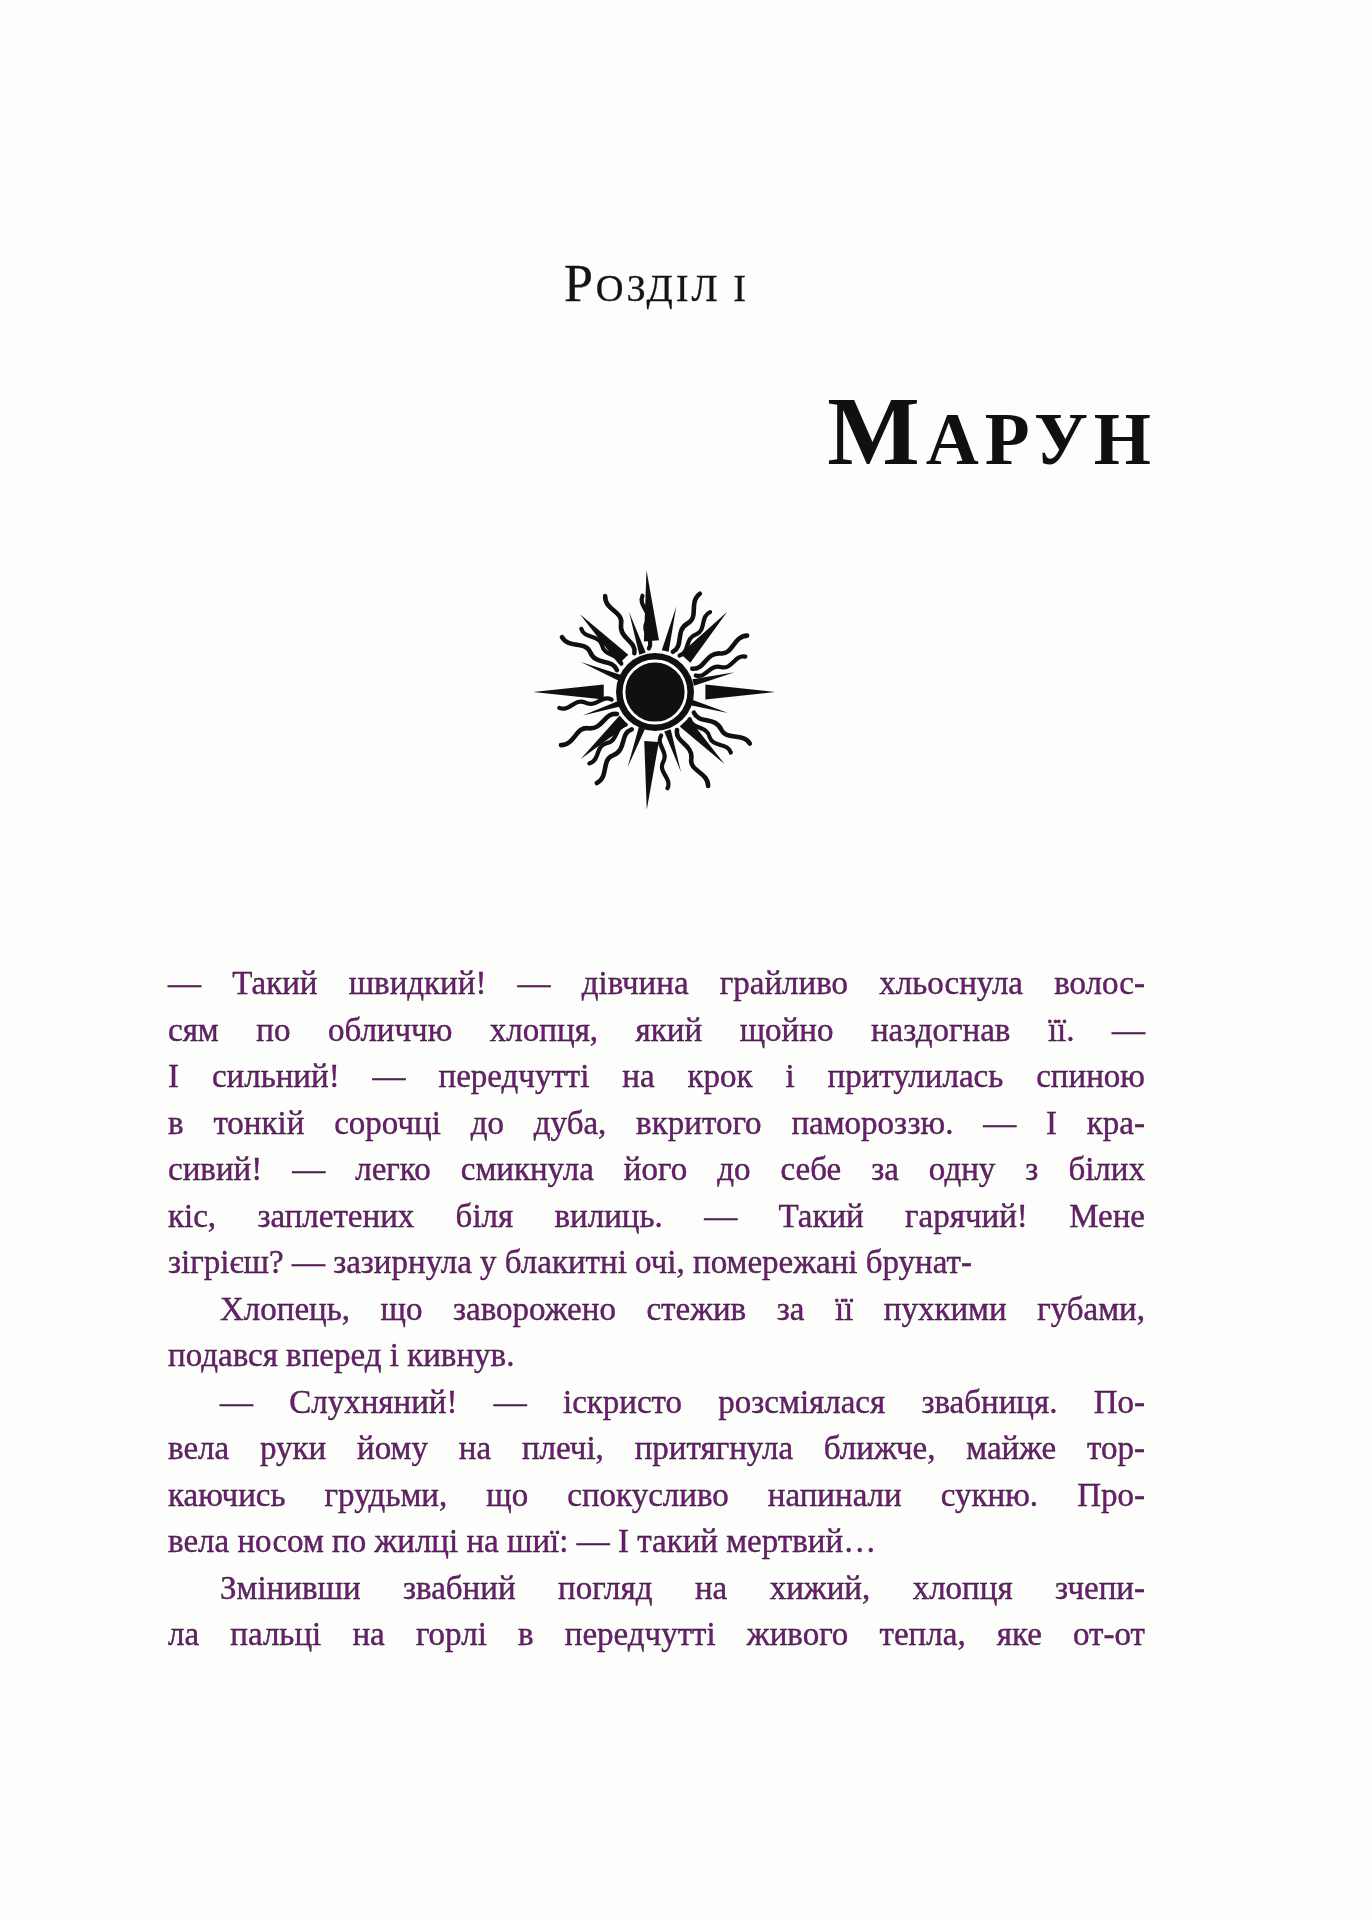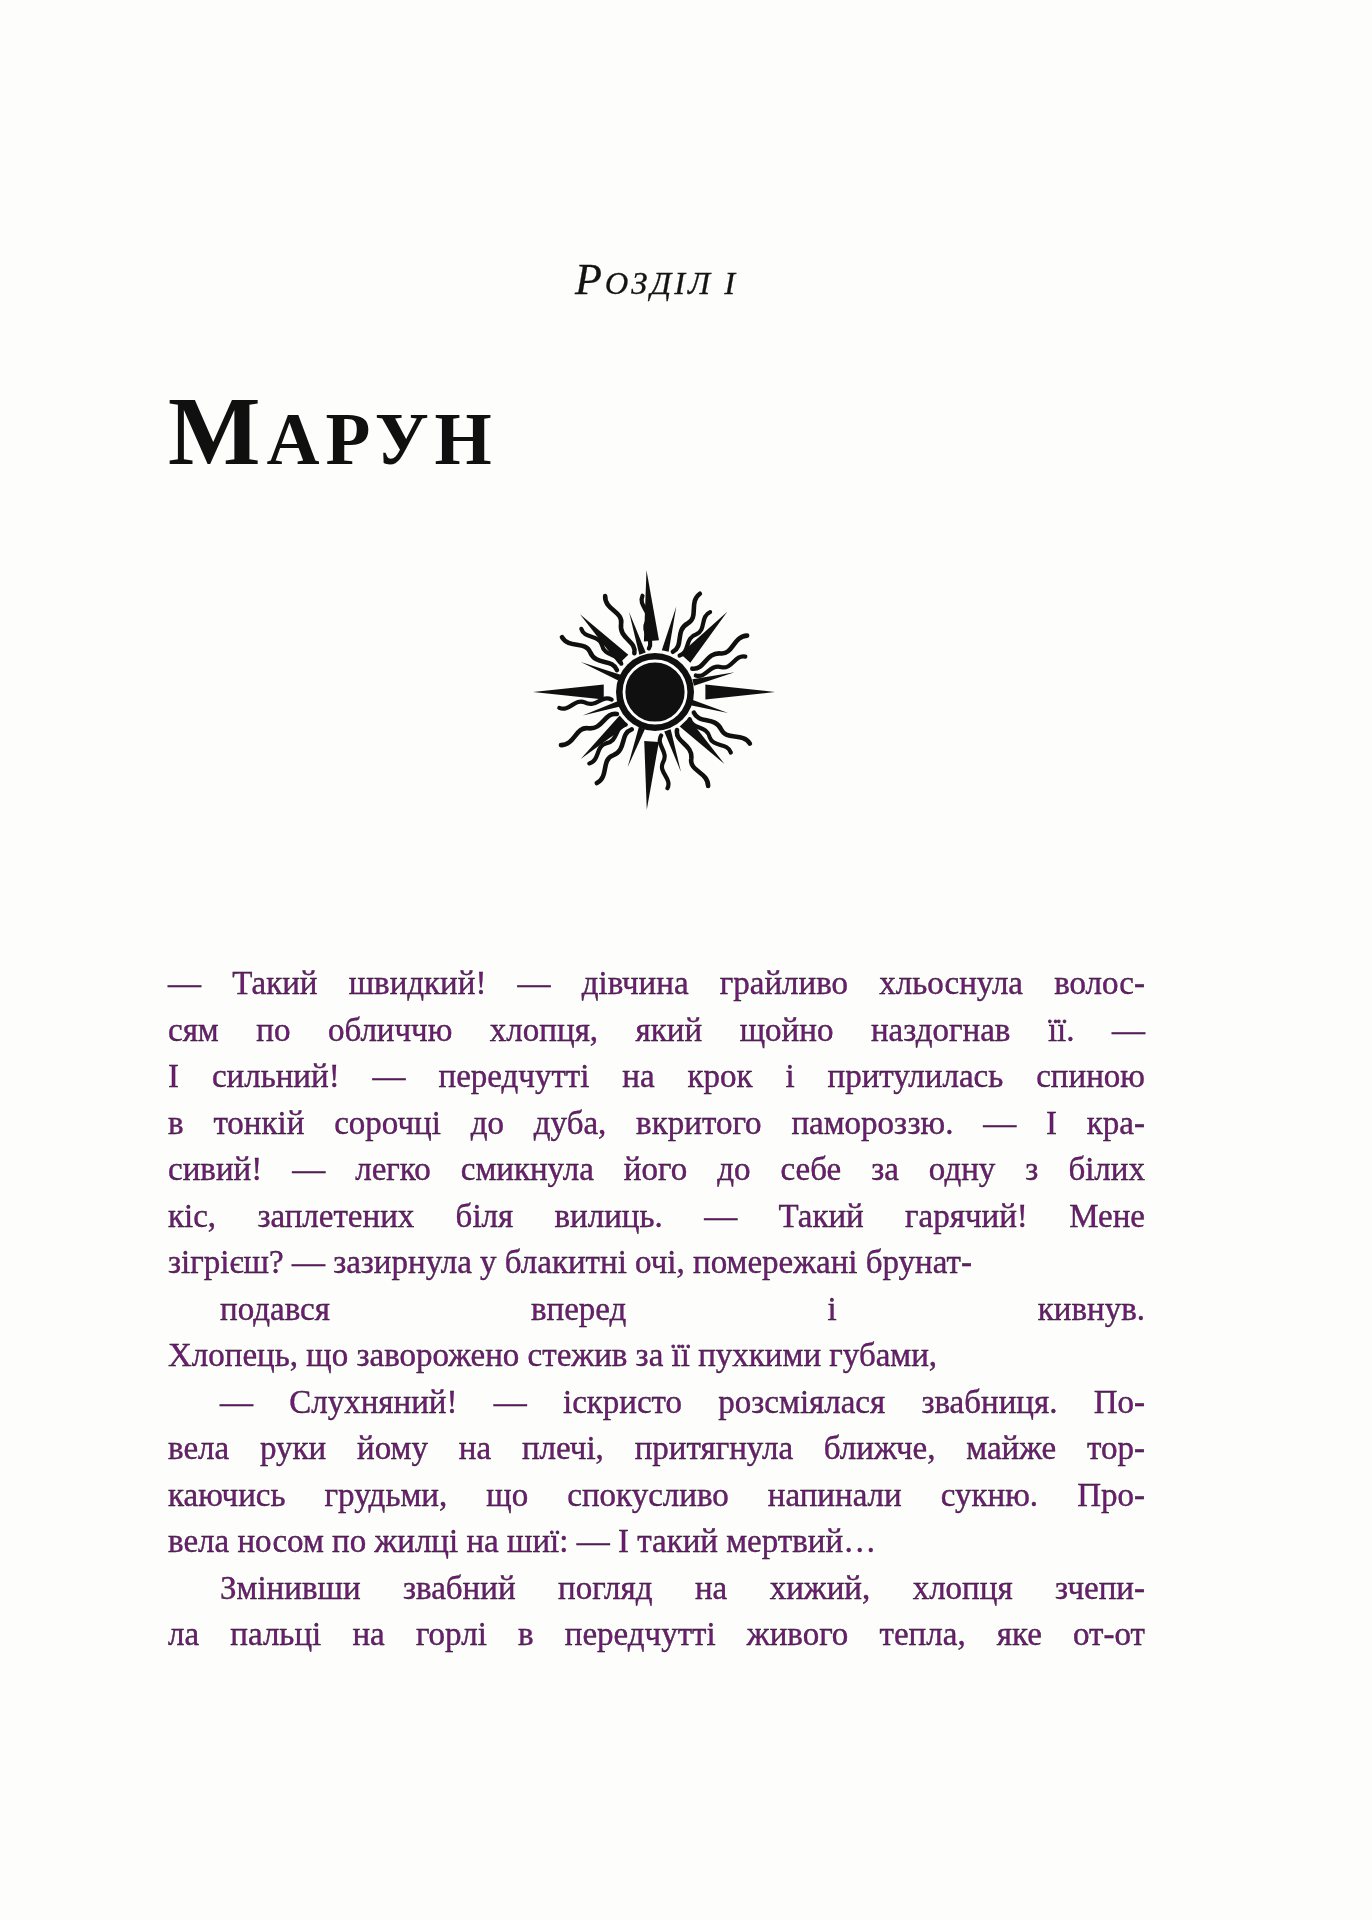--- a/index.html
+++ b/index.html
@@ -9,31 +9,30 @@
     font-family:"Liberation Serif","DejaVu Serif",serif;
     color:#1b1b1b;
     overflow:hidden;
   }
   .page{position:relative;width:1372px;height:1920px;}
   .content{position:absolute;left:168px;top:0;width:977px;height:1920px;}
 
   .chapter{
     position:absolute;left:0;top:258px;width:100%;
     text-align:center;
-    font-size:44px;line-height:1;
+    font-size:52px;line-height:1;
     letter-spacing:3px;
     color:#141414;
-    font-style:italic;
     -webkit-text-stroke:.3px #141414;
   }
   .chapter .rest{font-size:.74em;text-transform:uppercase;}
 
   .title{
-    position:absolute;left:0;top:382px;width:100%;
-    text-align:left;
+    position:absolute;left:12px;top:382px;width:100%;
+    text-align:right;
     font-size:98px;line-height:1;
     font-weight:bold;
     letter-spacing:6px;
     color:#101010;
   }
   .title .rest{font-size:.75em;text-transform:uppercase;}
 
   .ornament{
     position:absolute;left:362px;top:567px;width:250px;height:250px;
   }
@@ -111,22 +110,22 @@
         <div class="paragraph">
           <div class="line">— Такий швидкий! — дівчина грайливо хльоснула волос-</div>
           <div class="line">сям по обличчю хлопця, який щойно наздогнав її. —</div>
           <div class="line">І сильний! — передчутті на крок і притулилась спиною</div>
           <div class="line">в тонкій сорочці до дуба, вкритого памороззю. — І кра-</div>
           <div class="line">сивий! — легко смикнула його до себе за одну з білих</div>
           <div class="line">кіс, заплетених біля вилиць. — Такий гарячий! Мене</div>
           <div class="line">зігрієш? — зазирнула у блакитні очі, помережані брунат-</div>
         </div>
         <div class="paragraph indent">
+          <div class="line">Хлопець, що заворожено стежив за її пухкими губами,</div>
           <div class="line">подався вперед і кивнув.</div>
-          <div class="line">Хлопець, що заворожено стежив за її пухкими губами,</div>
         </div>
         <div class="paragraph indent">
           <div class="line">— Слухняний! — іскристо розсміялася звабниця. По-</div>
           <div class="line">вела руки йому на плечі, притягнула ближче, майже тор-</div>
           <div class="line">каючись грудьми, що спокусливо напинали сукню. Про-</div>
           <div class="line">вела носом по жилці на шиї: — І такий мертвий…</div>
         </div>
         <div class="paragraph indent jlast">
           <div class="line">Змінивши звабний погляд на хижий, хлопця зчепи-</div>
           <div class="line">ла пальці на горлі в передчутті живого тепла, яке от-от</div>

